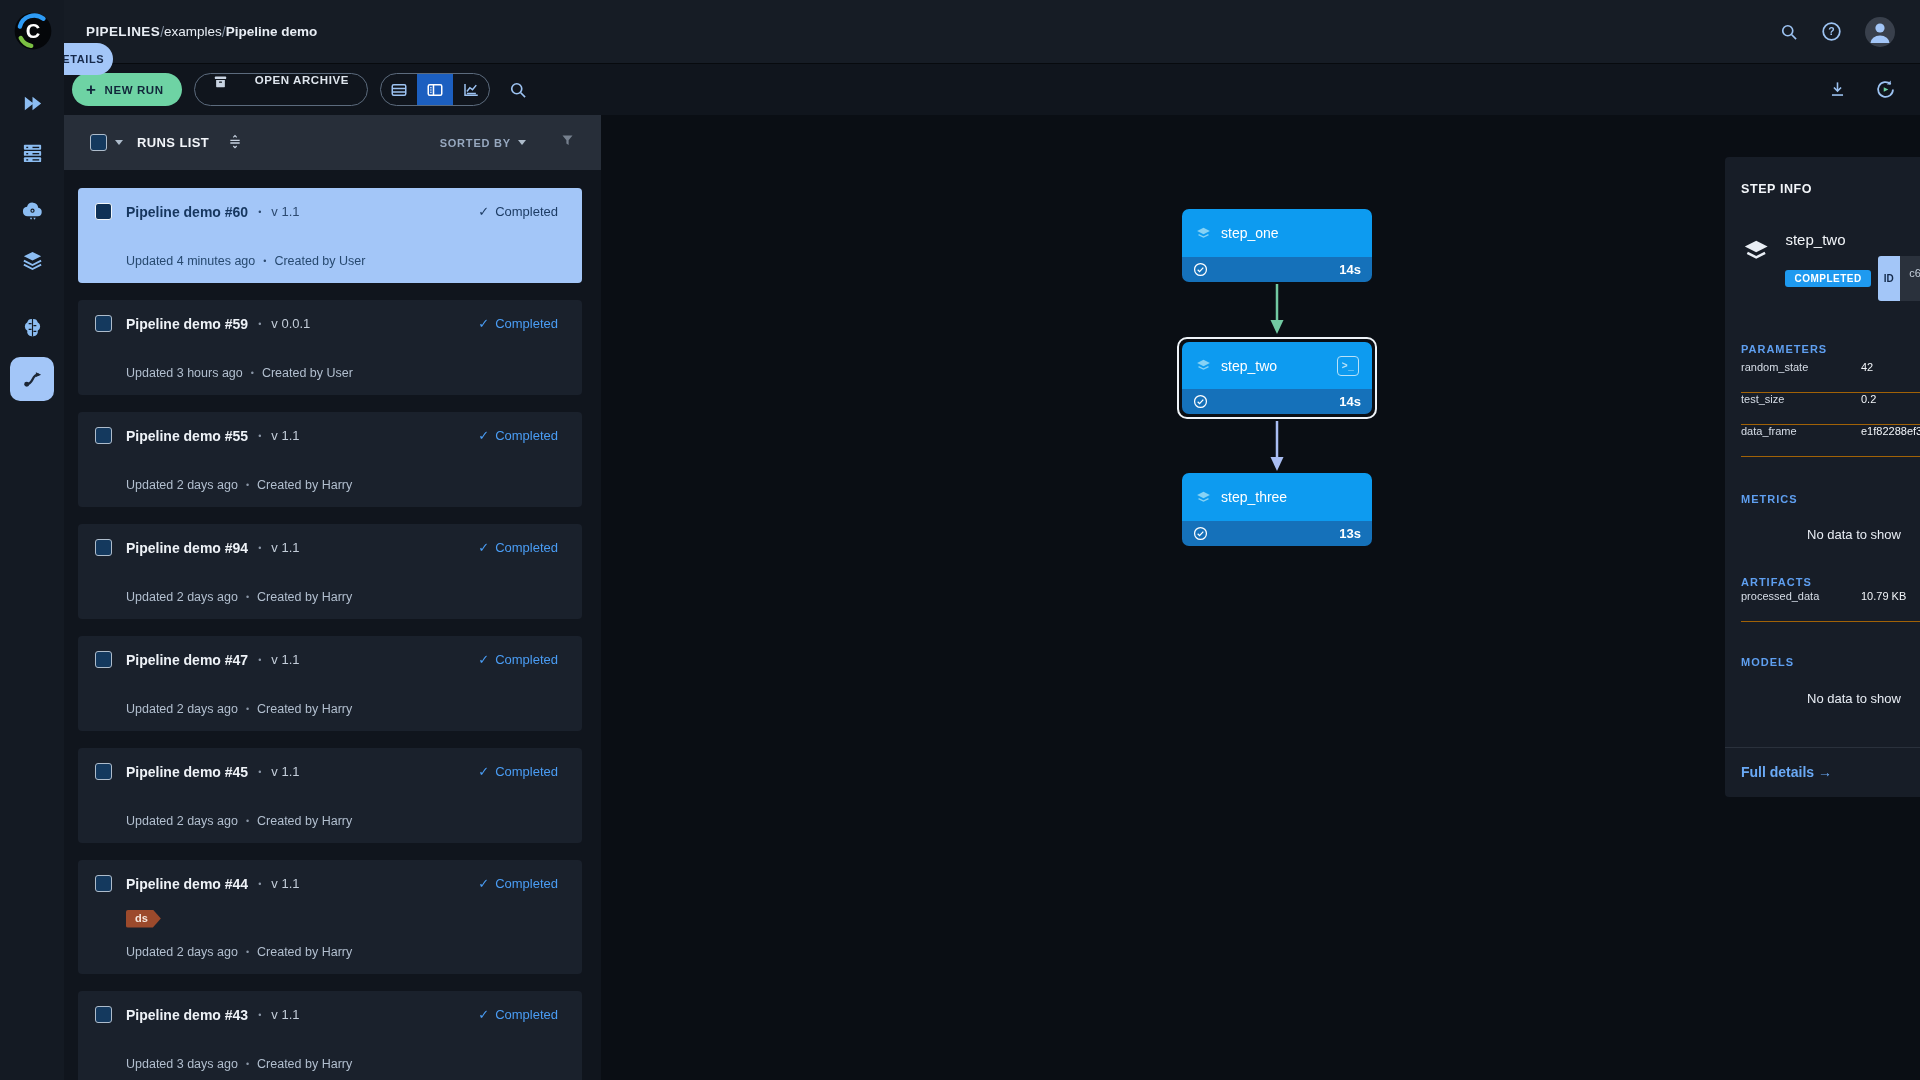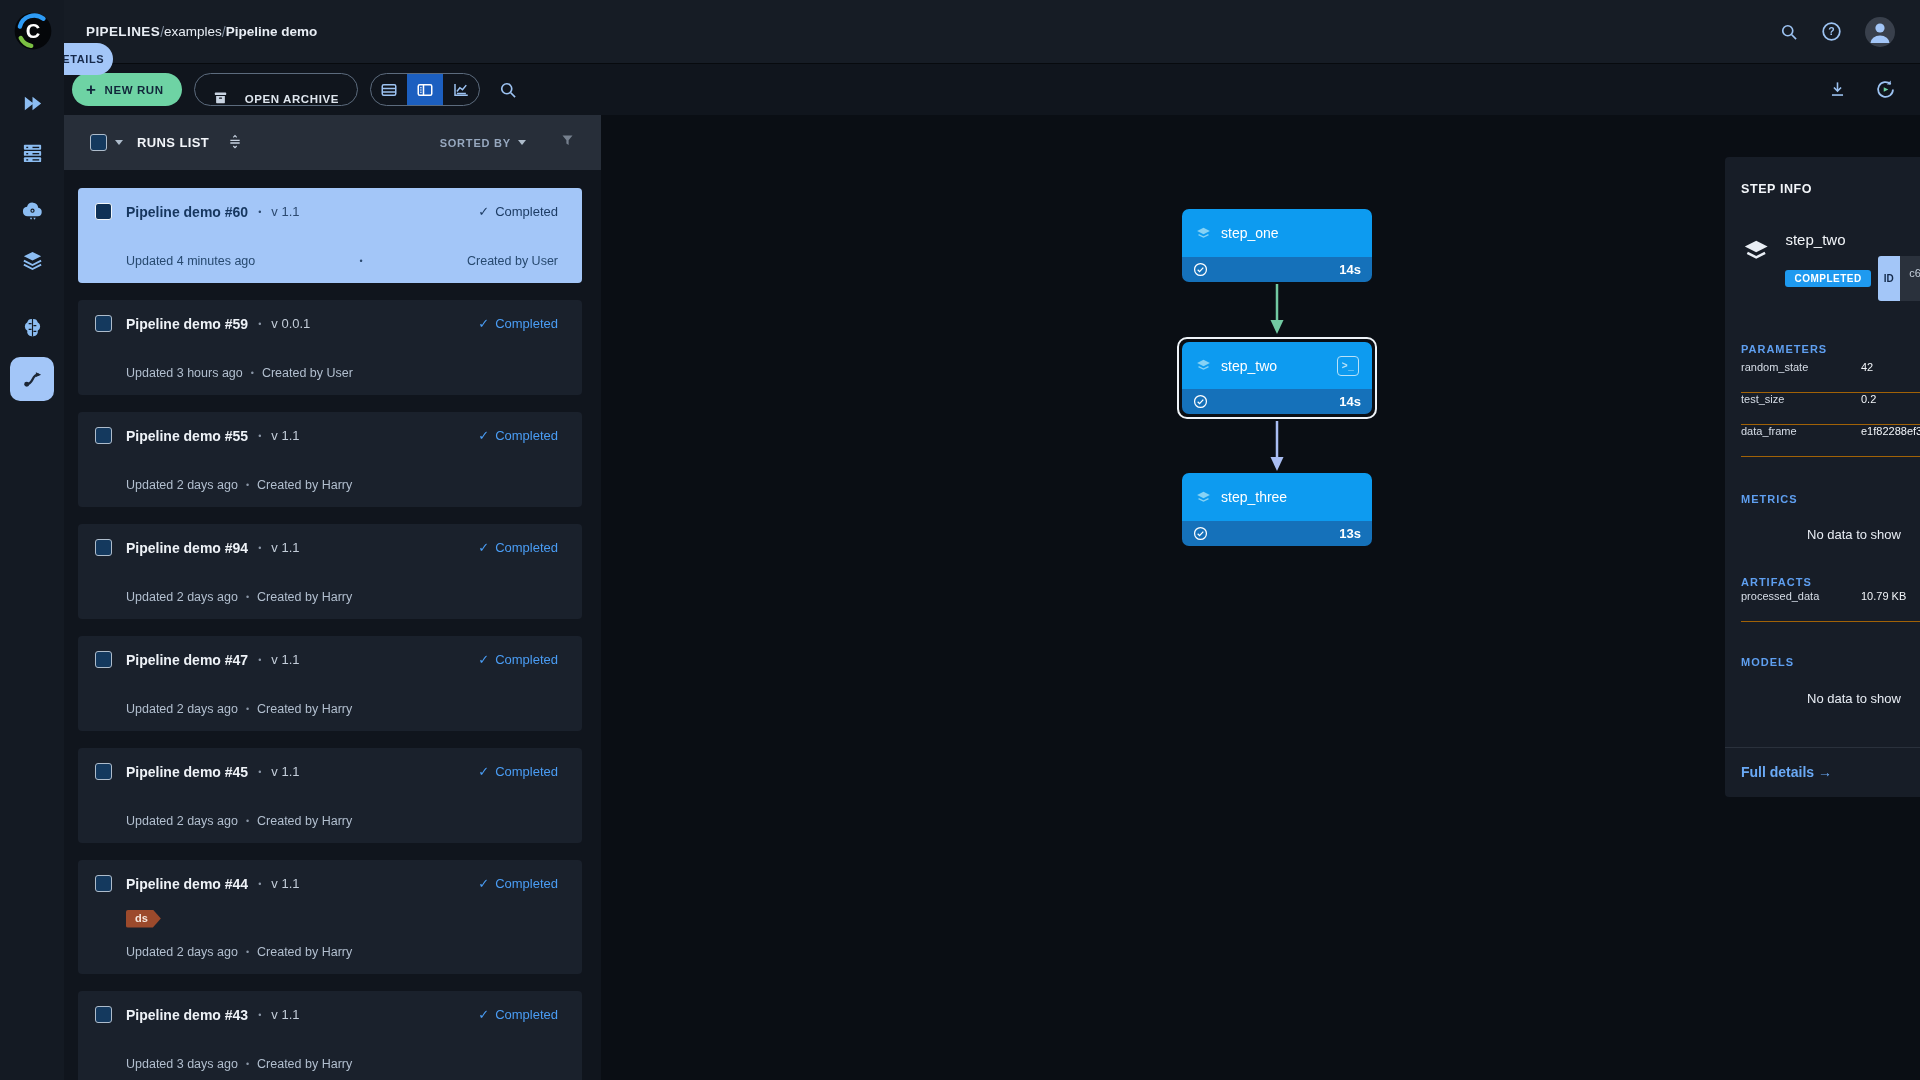--- a/index.html
+++ b/index.html
@@ -25,21 +25,21 @@
   .icon-btn { background:none; border:none; cursor:pointer; display:flex; align-items:center; justify-content:center; padding:0; }
 
   
   #toolbar { position:absolute; left:64px; top:64px; width:1856px; height:51px; background:#10151d;
     display:flex; align-items:center; padding:0 24px 0 8px; }
   .btn-new-run { height:33px; padding:0 18px 0 14px; border:none; border-radius:17px; background:#6ed3a4;
     color:#11273a; font-weight:700; font-size:11.5px; letter-spacing:.6px; display:flex; align-items:center; gap:8px; cursor:pointer;
     font-family:inherit; }
   .plus-glyph { font-size:17px; font-weight:700; line-height:1; }
   .btn-outline { height:33px; margin-left:12px; padding:0 18px; border:1px solid #5c6b7d; border-radius:17px; background:transparent;
-    color:#dfe6ee; font-weight:700; font-size:11.5px; letter-spacing:.6px; display:flex; align-items:flex-end; gap:17px; cursor:pointer;
+    color:#dfe6ee; font-weight:700; font-size:11.5px; letter-spacing:.6px; display:flex; align-items:flex-start; gap:27px; cursor:pointer;
     font-family:inherit; }
   .toggle-group { height:33px; margin-left:12px; border:1px solid #5c6b7d; border-radius:17px; display:flex; overflow:hidden; }
   .toggle-seg { width:36px; height:100%; display:flex; align-items:center; justify-content:center; cursor:pointer; }
   .toggle-seg.active { background:#1c5fc0; }
   .toolbar-search { margin-left:18px; }
   .toolbar-right { margin-left:auto; display:flex; align-items:center; gap:28px; }
 
   
   #runs-panel { position:absolute; left:64px; top:115px; width:537px; height:965px; background:#10151d; overflow:hidden; }
   #runs-header { height:55px; background:#272e39; display:flex; align-items:center; padding:0 22px 0 26px; gap:8px; }
@@ -62,21 +62,21 @@
   .rc-status { margin-left:auto; display:flex; align-items:center; gap:6px; color:#4a9df5; font-size:13px; }
   .rc-check { font-size:13px; }
   .rc-tags { padding-left:31px; display:flex; gap:6px; }
   .run-tag { background:#9c4a2c; color:#f6e8df; font-size:11px; font-weight:700; padding:2px 13px 3px 9px; line-height:13px;
     clip-path:polygon(0 0, calc(100% - 8px) 0, 100% 50%, calc(100% - 8px) 100%, 0 100%); border-radius:2px; }
   .rc-bottom { padding-left:31px; font-size:12.5px; color:#b2bfcf; display:flex; align-items:center; gap:8px; }
   .run-card.selected .rc-name { color:#16365e; }
   .run-card.selected .rc-version { color:#2c4a70; }
   .run-card.selected .rc-dot { color:#2c4a70; }
   .run-card.selected .rc-status { color:#1d3c64; }
-  .run-card.selected .rc-bottom { color:#27496f;justify-content:space-between; }
+  .run-card.selected .rc-bottom { color:#27496f; }
   .run-card.selected .checkbox { border-color:#f2f6fa; background:#0f3156; }
 
   
   #dag { position:absolute; left:601px; top:115px; width:1319px; height:965px; background:#0a0e14; }
   .btn-details { position:absolute; left:21px; top:43px; width:92px; height:32px; border:none; border-radius:16px; background:#a3c6f8;
     display:flex; align-items:center; justify-content:center; gap:8px; cursor:pointer; font-family:inherit; }
   .btn-details span.lbl { color:#16294a; font-size:11px; font-weight:700; letter-spacing:.6px; }
   .term-ico { display:inline-flex; align-items:center; justify-content:center; width:16px; height:14px; border-radius:3px;
     font-size:8px; font-weight:700; line-height:1; letter-spacing:.5px; }
   .term-ico.dark { border:1.5px solid #16294a; color:#16294a; }

